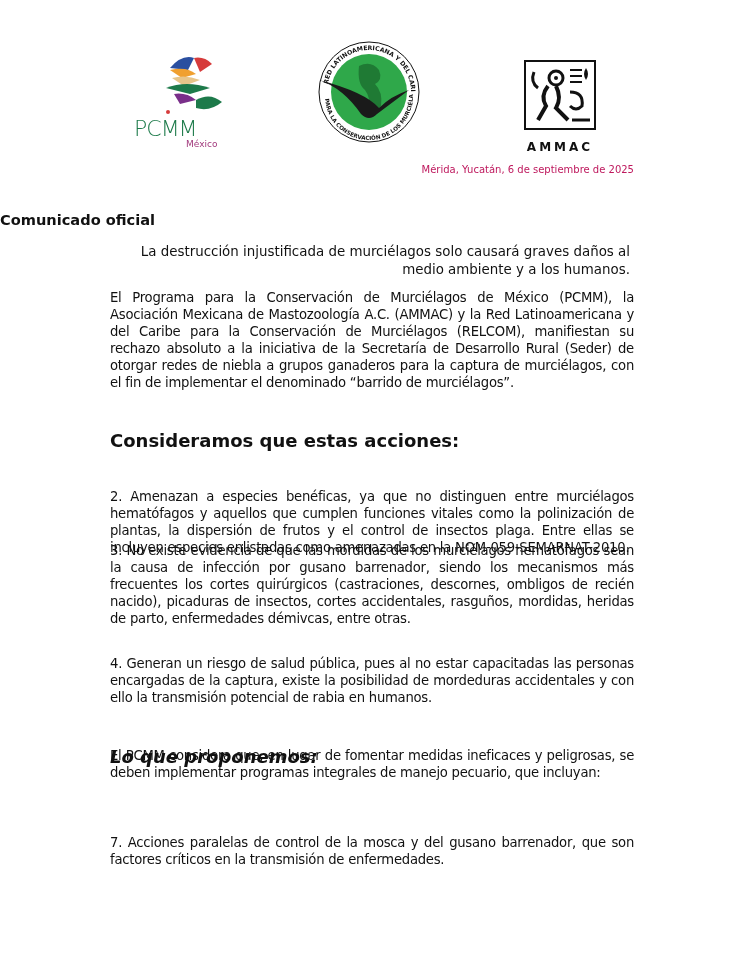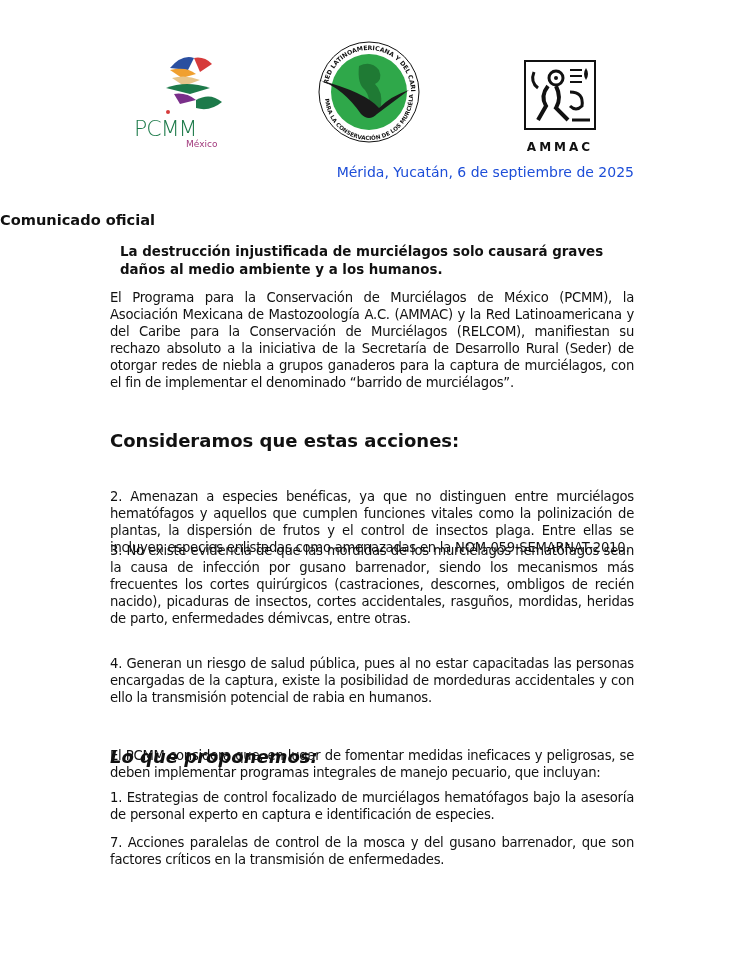--- a/index.html
+++ b/index.html
@@ -25,29 +25,29 @@
       position:absolute; left:4px; top:68px; font-family:"DejaVu Sans", sans-serif;
       font-size:22px; color:#1d7a4a; letter-spacing:-1px; font-weight:300;
     }
     .pcmm-sub {
       position:absolute; left:56px; top:91px; font-size:9px; color:#a23a7d; font-family:"DejaVu Sans", sans-serif;
     }
 
     
     .date {
       position: absolute; right: 108px; top: 164px;
-      font-size: 14px; color:#1d4ed8;padding-left:44px;
+      font-size: 10px; color:#be185d;padding-left:44px;
     }
     .title {
       position: absolute; left: 0; width: 742px; top: 211px; 
       font-weight: bold; font-size: 14.6px;
     }
     .subtitle {
-      position: absolute; left: 120px; width: 510px; top: 243px; text-align: left;
-      font-weight: bold; font-size: 13.4px; line-height: 18px;
+      position: absolute; left: 120px; width: 510px; top: 243px; text-align: right;
+      font-weight: normal; font-size: 13.4px; line-height: 18px;
     }
     .para {
       position: absolute; left: 110px; width: 524px;
       font-size: 13.2px; line-height: 17px; text-align: justify;
       letter-spacing: -0.25px;
     }
     .heading {
       position: absolute; left: 110px;
       font-weight: bold; font-size: 18px; margin-top: 32px;
     }
@@ -118,16 +118,15 @@
 
   <div class="heading" style="top:398px;">Consideramos que estas acciones:</div>
 
   <div class="para" style="top:488px;">2. Amenazan a especies benéficas, ya que no distinguen entre murciélagos hematófagos y aquellos que cumplen funciones vitales como la polinización de plantas, la dispersión de frutos y el control de insectos plaga. Entre ellas se incluyen especies enlistadas como amenazadas en la NOM-059-SEMARNAT-2010.</div>
   <div class="para" style="top:542px;">3. No existe evidencia de que las mordidas de los murciélagos hematófagos sean la causa de infección por gusano barrenador, siendo los mecanismos más frecuentes los cortes quirúrgicos (castraciones, descornes, ombligos de recién nacido), picaduras de insectos, cortes accidentales, rasguños, mordidas, heridas de parto, enfermedades démivcas, entre otras.</div>
   <div class="para" style="top:655px;">4. Generan un riesgo de salud pública, pues al no estar capacitadas las personas encargadas de la captura, existe la posibilidad de mordeduras accidentales y con ello la transmisión potencial de rabia en humanos.</div>
 
   <div class="heading" style="top:714px;font-style:italic;">Lo que proponemos:</div>
 
   <div class="para" style="top:747px;">El PCMM considera que, en lugar de fomentar medidas ineficaces y peligrosas, se deben implementar programas integrales de manejo pecuario, que incluyan:</div>
-  <div class="para" style="top:789px;">1. Estrategias de control focalizado de murciélagos hematófagos bajo la asesoría de personal experto en captura e identificación de especies.</div>
   <div class="para" style="top:834px;">7. Acciones paralelas de control de la mosca y del gusano barrenador, que son factores críticos en la transmisión de enfermedades.</div>
 
 </div>
 
 </body></html>

